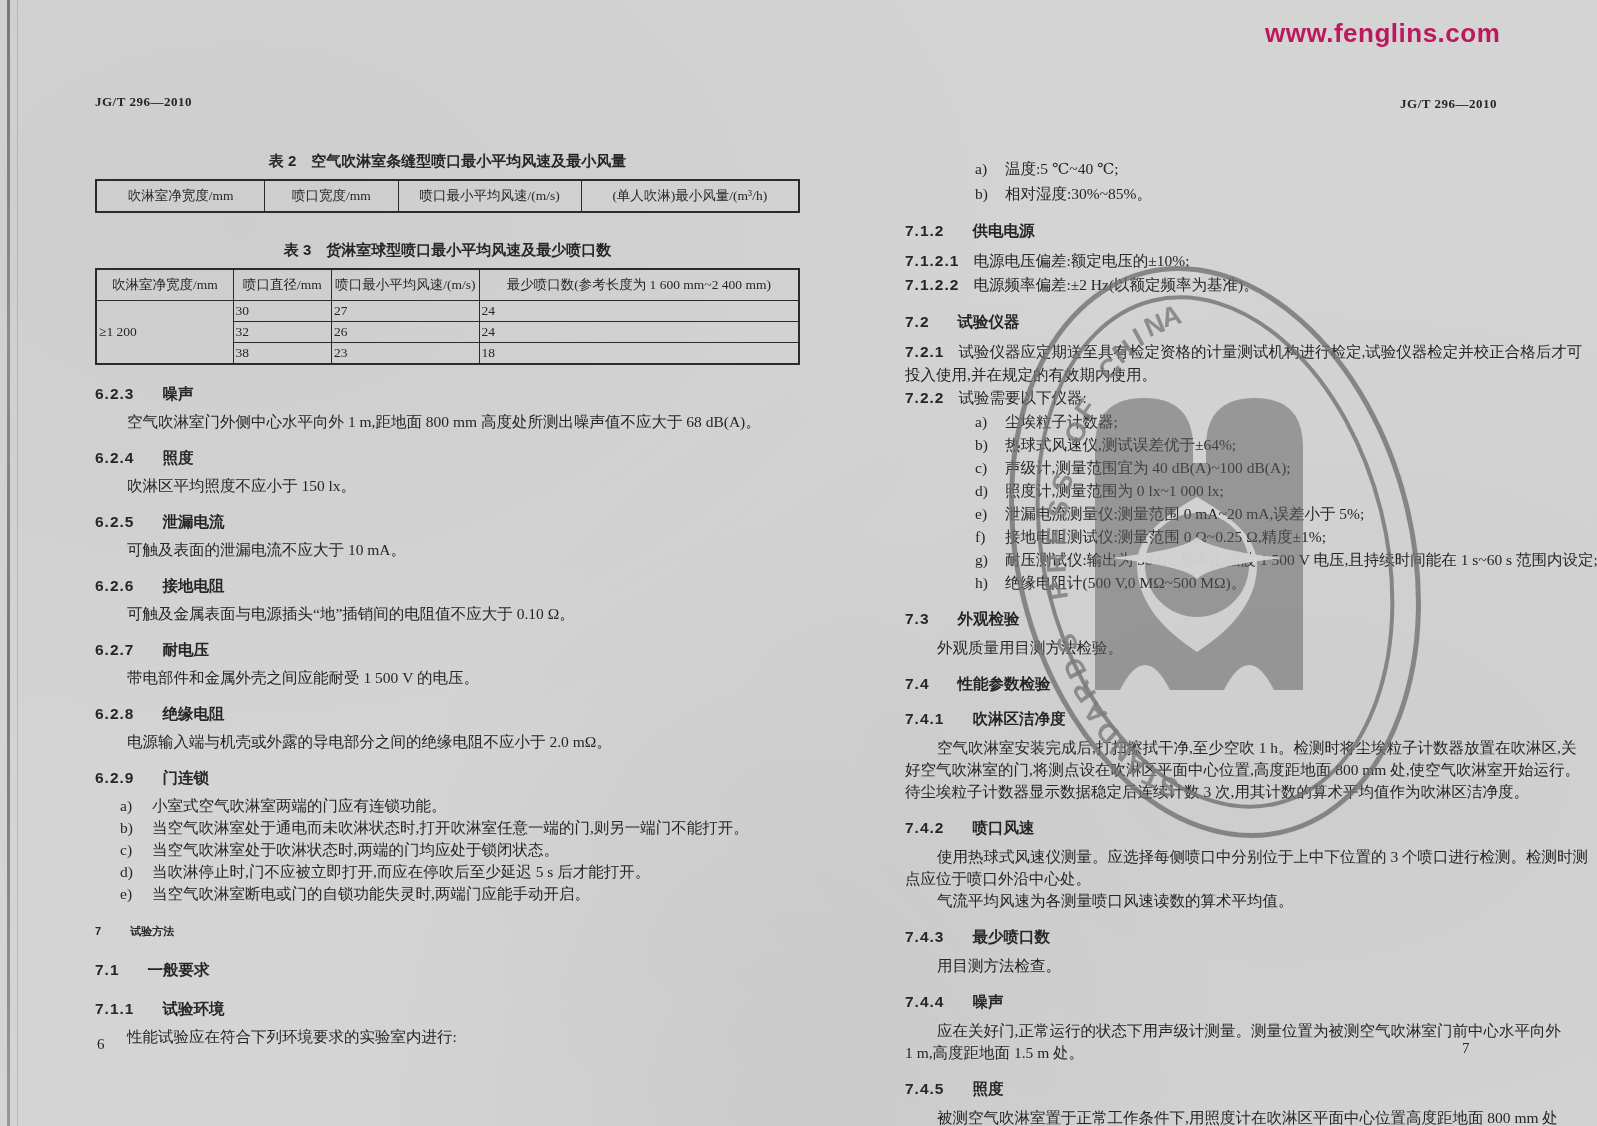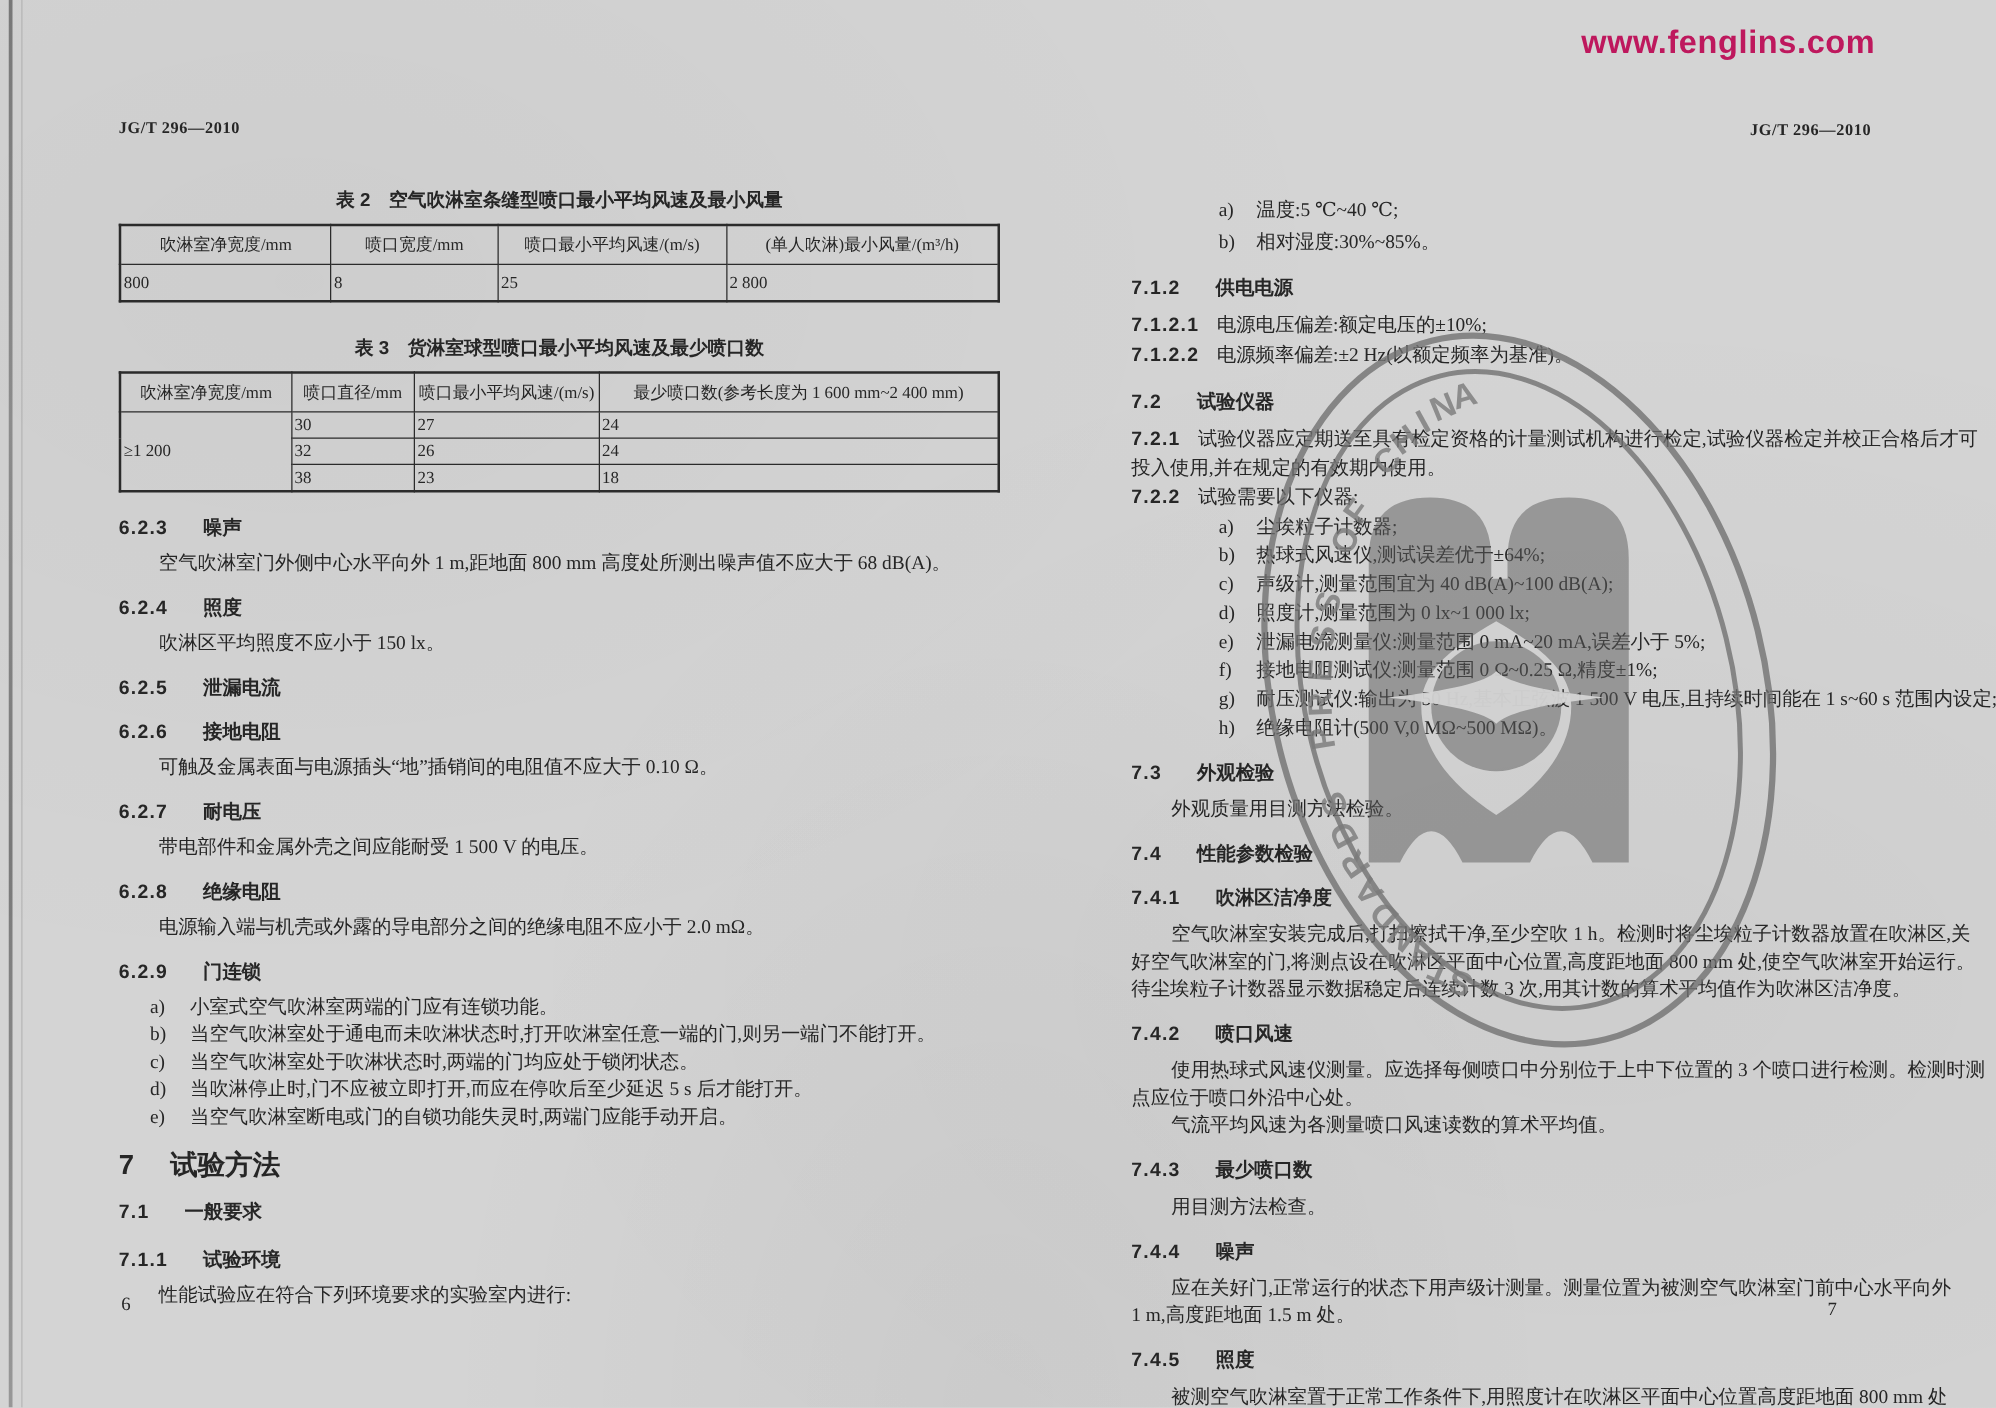--- a/index.html
+++ b/index.html
@@ -35,21 +35,21 @@
   table{border-width:2px;}
   td,th{font-size:13.5px;vertical-align:middle;padding:0 2px;
     font-weight:normal;line-height:16px;}
   .t2 th{height:30px;} .t2 td{height:28px;}
   .t3 th{height:30px;} .t3 td{height:20px;}
   th{font-family:"Liberation Serif","DejaVu Serif",serif;}
 
   .h-sec{font-family:"Liberation Sans","DejaVu Sans",sans-serif;font-weight:bold;
     font-size:15.5px;line-height:21px;margin:14px 0 7px;}
   .lp .h-first{margin-top:18px;}
-  .h-chap{font-size:22px;margin:16px 0 8px;}
+  .h-chap{font-size:11px;margin:16px 0 8px;}
   .h-sec .num{margin-right:28px;letter-spacing:1px;}
   .p-line{font-size:15.5px;line-height:22px;white-space:nowrap;}
   .p-ind{padding-left:32px;}
   .numline{font-size:15.5px;line-height:24px;white-space:nowrap;}
   .numline .num{font-family:"Liberation Sans","DejaVu Sans",sans-serif;font-weight:bold;
     margin-right:14px;letter-spacing:1px;}
   .item{display:flex;font-size:15.5px;line-height:22px;white-space:nowrap;}
   .lp .item{padding-left:25px;} .lp .item .lbl{width:32px;flex:none;}
   .rp .item{padding-left:70px;line-height:23px;} .rp .item .lbl{width:30px;flex:none;}
   .rp .first-items{margin-top:42px;} .rp .item.env{line-height:25px;}
@@ -87,26 +87,20 @@
         <col style="width:26%">
         <col style="width:31%">
       </colgroup>
     <tbody>
         <tr>
       <th>吹淋室净宽度/mm</th>
       <th>喷口宽度/mm</th>
       <th>喷口最小平均风速/(m/s)</th>
       <th>(单人吹淋)最小风量/(m³/h)</th>
     </tr>
-    <tr>
-      <td>800</td>
-      <td>8</td>
-      <td>25</td>
-      <td>2 800</td>
-    </tr>
   </tbody>
     </table>
 
   <div class="tbl-caption cap3">表 3　货淋室球型喷口最小平均风速及最少喷口数</div>
   <table class="t3">
     <colgroup>
         <col style="width:19.5%">
         <col style="width:14%">
         <col style="width:21%">
         <col style="width:45.5%">
@@ -137,20 +131,21 @@
   </tbody>
     </table>
 
   <div class="h-sec h-first"><span class="num">6.2.3</span><span>噪声</span></div>
   <div class="p-line p-ind">空气吹淋室门外侧中心水平向外 1 m,距地面 800 mm 高度处所测出噪声值不应大于 68 dB(A)。</div>
 
   <div class="h-sec"><span class="num">6.2.4</span><span>照度</span></div>
   <div class="p-line p-ind">吹淋区平均照度不应小于 150 lx。</div>
 
   <div class="h-sec"><span class="num">6.2.5</span><span>泄漏电流</span></div>
+  <div class="p-line p-ind">可触及表面的泄漏电流不应大于 10 mA。</div>
 
   <div class="h-sec"><span class="num">6.2.6</span><span>接地电阻</span></div>
   <div class="p-line p-ind">可触及金属表面与电源插头“地”插销间的电阻值不应大于 0.10 Ω。</div>
 
   <div class="h-sec"><span class="num">6.2.7</span><span>耐电压</span></div>
   <div class="p-line p-ind">带电部件和金属外壳之间应能耐受 1 500 V 的电压。</div>
 
   <div class="h-sec"><span class="num">6.2.8</span><span>绝缘电阻</span></div>
   <div class="p-line p-ind">电源输入端与机壳或外露的导电部分之间的绝缘电阻不应小于 2.0 mΩ。</div>
 

